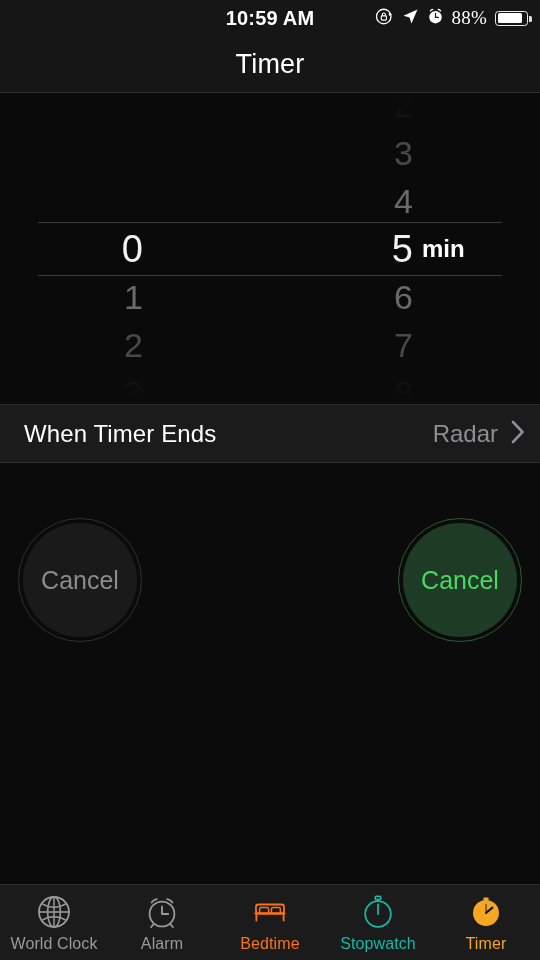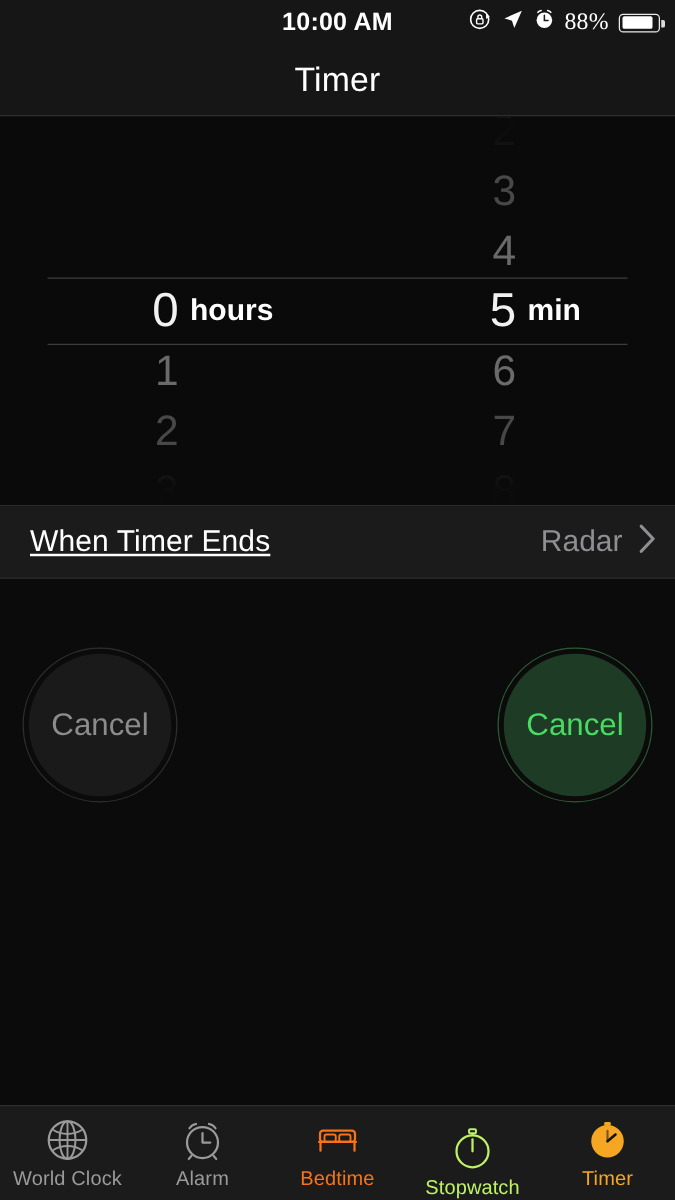--- a/index.html
+++ b/index.html
@@ -209,21 +209,20 @@
     box-sizing: border-box;
     display: flex;
     align-items: center;
     padding: 0 14px 0 24px;
   }
   #sound-label {
     font-size: 24px;
     color: #ffffff;
     flex: 1;
     letter-spacing: 0.1px;
-    text-decoration: underline;
   }
   #sound-value {
     font-size: 24px;
     color: #8e8e93;
     margin-right: 12px;
   }
   .chevron {
     display: block;
   }
 
@@ -304,21 +303,21 @@
     transform-origin: left center;
   }
 </style>
 </head>
 <body>
 
 <div id="screen">
 
   <div id="status-bar">
 
-    <div class="sb-center">10:00 AM</div>
+    <div class="sb-center">10:59 AM</div>
 
     <div class="sb-right">
       <span>
         <svg width="19" height="19" viewBox="0 0 20 20">
           <circle cx="9.2" cy="10" r="7.6" stroke="#fff" stroke-width="1.4" fill="none"></circle>
           <rect x="6.6" y="9.4" width="5.4" height="4.4" rx="0.9" stroke="#fff" stroke-width="1.2" fill="none"></rect>
           <path d="M7.7 9.4 v-1.5 a1.6 1.6 0 0 1 3.2 0 v1.5" stroke="#fff" stroke-width="1.2" fill="none"></path>
           <path d="M14.6 5.4 l3.1 2.1 -3.1 2.1 z" fill="#fff"></path>
         </svg>
       </span>
@@ -346,21 +345,20 @@
     <div id="nav-title">Timer</div>
   </div>
 
   <div id="picker">
     <div class="picker-cols">
 
       <div class="col">
         <div class="wheel" id="hours-wheel">
             <div class="cell selected" style="top: 131px;">
               <span class="num">0</span>
-              <span class="unit">hours</span>
             </div>
             <div class="cell" style="top: 179px;">
               <span class="num" style="opacity: 0.74;">1</span>
             </div>
             <div class="cell" style="top: 227px;">
               <span class="num" style="opacity: 0.48;">2</span>
             </div>
             <div class="cell" style="top: 275px;">
               <span class="num" style="opacity: 0.22;">3</span>
             </div>
@@ -464,21 +462,21 @@
           <rect x="9.6" y="14.6" width="9" height="5.9" rx="1.6" stroke="currentColor" stroke-width="1.5" fill="none"></rect>
           <rect x="21.4" y="14.6" width="9" height="5.9" rx="1.6" stroke="currentColor" stroke-width="1.5" fill="none"></rect>
           <line x1="5.3" y1="20.5" x2="34.7" y2="20.5" stroke="currentColor" stroke-width="1.8" stroke-linecap="round"></line>
           <line x1="6.4" y1="20.5" x2="6.4" y2="27.5" stroke="currentColor" stroke-width="1.8" stroke-linecap="round"></line>
           <line x1="33.6" y1="20.5" x2="33.6" y2="27.5" stroke="currentColor" stroke-width="1.8" stroke-linecap="round"></line>
         </svg>
       </span>
       <span class="tab-label">Bedtime</span>
     </div>
 
-    <div class="tab" style="color: #bef264; justify-content: flex-end;">
+    <div class="tab" style="color: #14b8a6;">
       <span class="tab-icon">
         <svg width="38" height="38" viewBox="0 0 38 38">
           <circle cx="19" cy="21" r="12.8" stroke="currentColor" stroke-width="1.8" fill="none"></circle>
           <line x1="19" y1="21" x2="19" y2="11.4" stroke="currentColor" stroke-width="1.8" stroke-linecap="round"></line>
           <rect x="16.2" y="3.4" width="5.6" height="3.2" rx="1" stroke="currentColor" stroke-width="1.6" fill="none"></rect>
           <line x1="19" y1="6.6" x2="19" y2="8.3" stroke="currentColor" stroke-width="1.6"></line>
         </svg>
       </span>
       <span class="tab-label">Stopwatch</span>
     </div>

